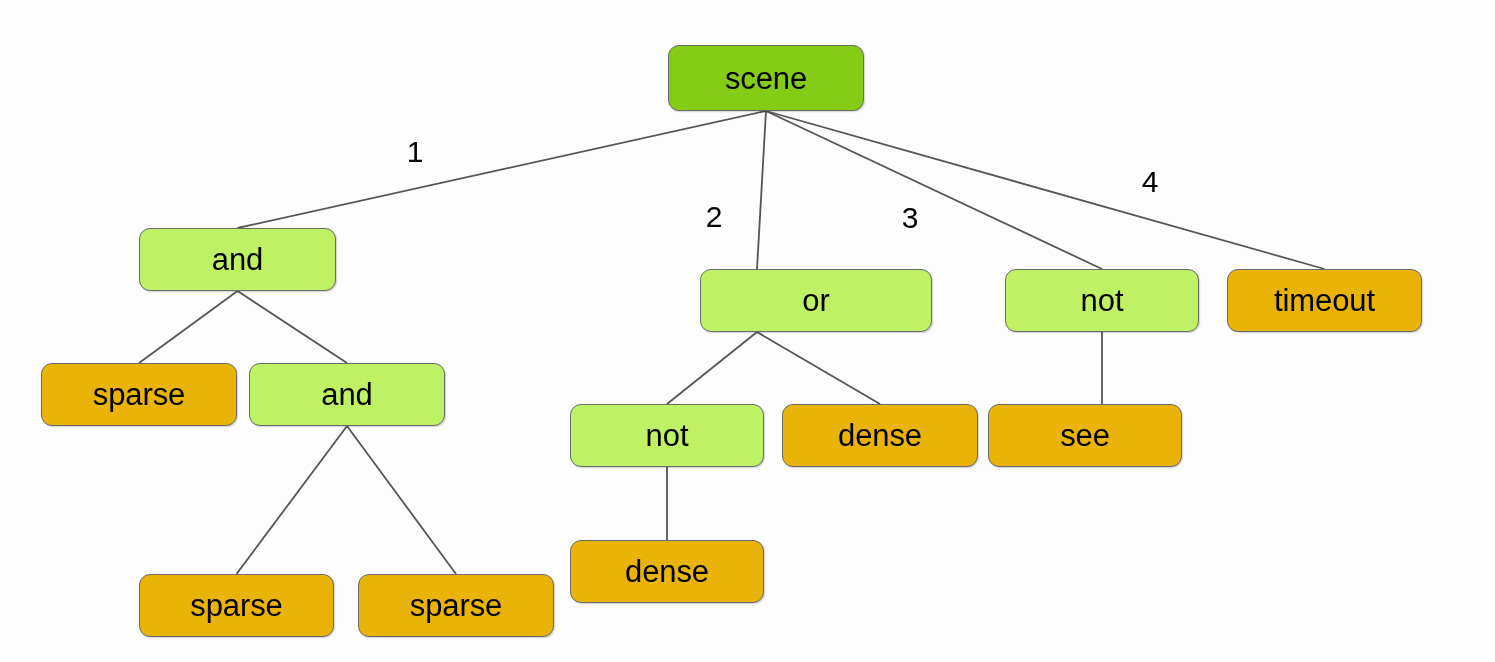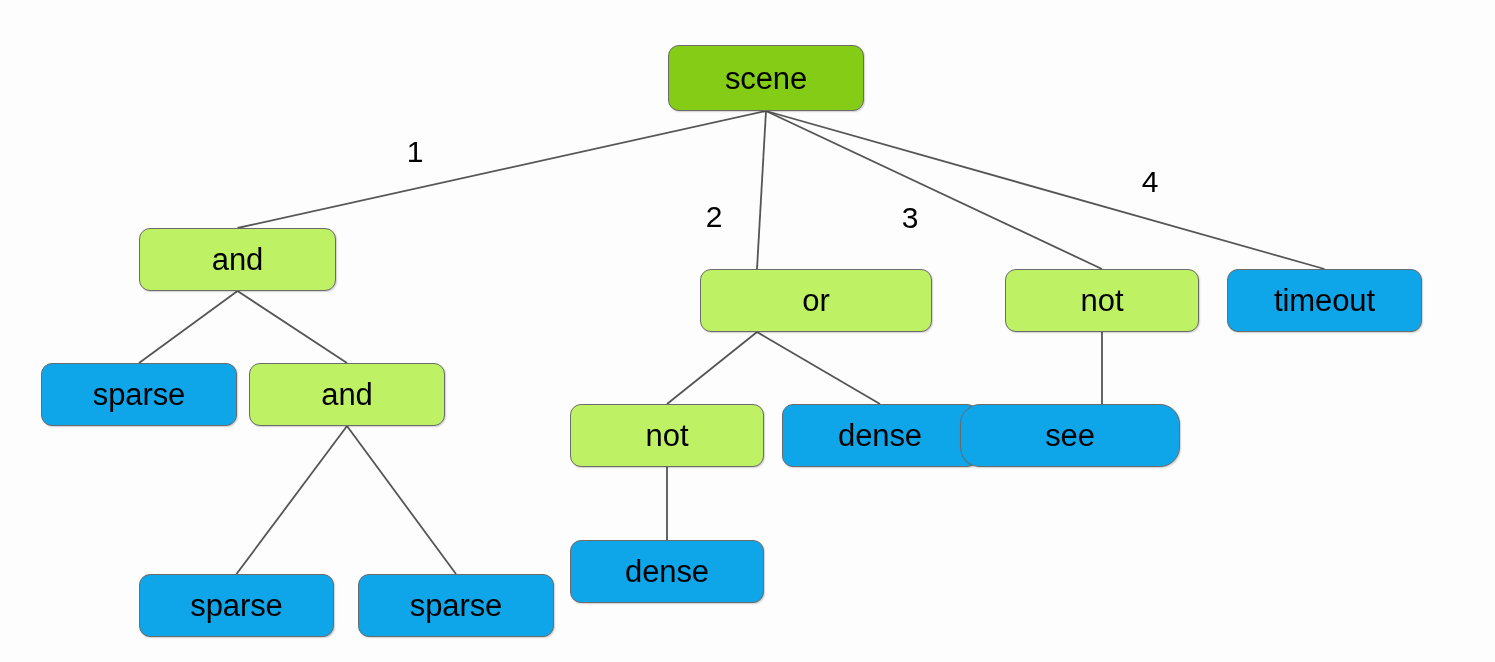--- a/index.html
+++ b/index.html
@@ -36,21 +36,21 @@
     box-shadow: 1px 1px 1.5px rgba(0,0,0,0.18);
     color: #000000;
     font-size: 31px;
     line-height: 1;
     letter-spacing: -0.1px;
     white-space: nowrap;
     user-select: none;
   }
   .node.root    { background: #84cc16; }
   .node.op      { background: #bef264; }
-  .node.leaf    { background: #0ea5e9; }
+  .node.leaf    { background: #eab308; }
   .node-label {
     pointer-events: none;
   }
   .edge-label {
     position: absolute;
     color: #000000;
     font-size: 30px;
     line-height: 1;
     white-space: nowrap;
     user-select: none;
@@ -96,21 +96,21 @@
       </div>
       <div class="node op" style="left: 249px; top: 363px; width: 196px; height: 63px;">
         <span class="node-label">and</span>
       </div>
       <div class="node op" style="left: 570px; top: 404px; width: 194px; height: 63px;">
         <span class="node-label">not</span>
       </div>
       <div class="node leaf" style="left: 782px; top: 404px; width: 196px; height: 63px;">
         <span class="node-label">dense</span>
       </div>
-      <div class="node leaf" style="left: 960px; top: 404px; width: 220px; height: 63px; border-radius: 20px;">
+      <div class="node leaf" style="left: 988px; top: 404px; width: 194px; height: 63px;">
         <span class="node-label">see</span>
       </div>
       <div class="node leaf" style="left: 570px; top: 540px; width: 194px; height: 63px;">
         <span class="node-label">dense</span>
       </div>
       <div class="node leaf" style="left: 139px; top: 574px; width: 195px; height: 63px;">
         <span class="node-label">sparse</span>
       </div>
       <div class="node leaf" style="left: 358px; top: 574px; width: 196px; height: 63px;">
         <span class="node-label">sparse</span>

